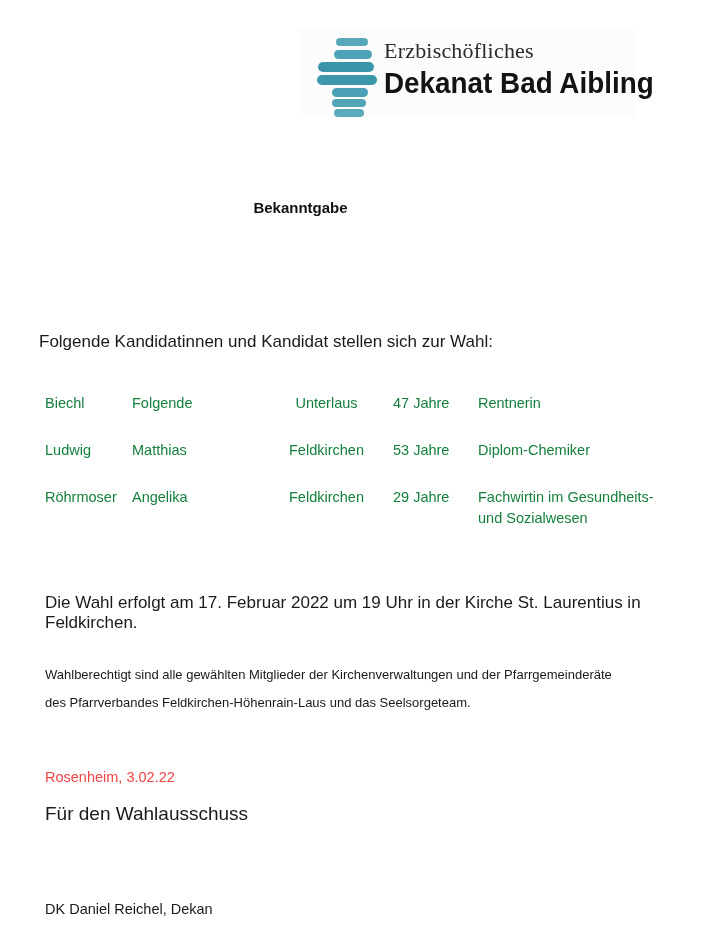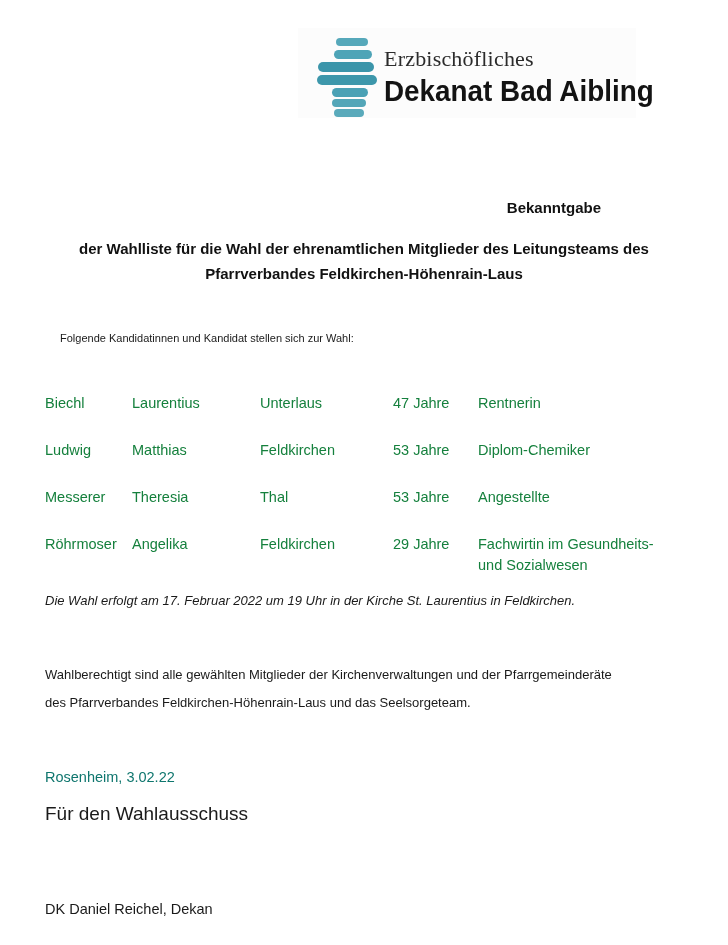--- a/index.html
+++ b/index.html
@@ -59,63 +59,62 @@
     top: 10px;
   }
   .logo-line-top {
     font-family: "Liberation Serif", serif;
     font-size: 22px;
     font-weight: 400;
     color: #2b2b2b;
     letter-spacing: 0.2px;
     line-height: 26px;
     white-space: nowrap;
-    margin-top: 8px;
   }
   .logo-line-bottom {
     font-family: "Liberation Sans", sans-serif;
     font-size: 29px;
     font-weight: bold;
     color: #131313;
     line-height: 34px;
     margin-top: 2px;
     transform: scaleX(0.96);
     transform-origin: left center;
     white-space: nowrap;
   }
 
   
   .doc-title {
     position: absolute;
     left: 0;
     top: 199px;
     width: 601px;
-    text-align: right;
+    text-align: center;
     font-size: 15px;
     font-weight: bold;
     color: #111111;
   }
   .doc-subtitle {
     position: absolute;
     left: 24px;
     top: 236px;
     width: 680px;
     text-align: center;
     font-size: 15px;
     font-weight: bold;
     color: #111111;
     line-height: 25px;
   }
 
   
   .intro {
     position: absolute;
-    left: 60px;
+    left: 39px;
     top: 332px;
-    font-size: 11px;
+    font-size: 17px;
     color: #1a1a1a;
   }
 
   
   .candidates {
     position: absolute;
     left: 45px;
     top: 393px;
     width: 660px;
     border-collapse: collapse;
@@ -124,51 +123,50 @@
     font-size: 14.5px;
     color: #15803d;
     vertical-align: top;
     padding: 0 0 26px 0;
     line-height: 21px;
     white-space: pre-line;
   }
   .candidates tr:last-child td { padding-bottom: 0; margin-top: 34px; }
   .col-last   { width: 87px; }
   .col-first  { width: 128px; }
-  .col-place  { width: 133px; }
+  .col-place  { width: 133px; text-align: center; }
   .col-age    { width: 85px; }
   .col-job    { width: auto; }
 
   
   .para-election {
     position: absolute;
     left: 45px;
     top: 593px;
     width: 665px;
-    font-size: 13px;
-    color: #1a1a1a;
-    font-style: italic;
+    font-size: 17px;
+    color: #1a1a1a;
   }
   .para-voters {
     position: absolute;
     left: 45px;
     top: 661px;
     width: 580px;
     font-size: 13px;
     color: #1a1a1a;
     line-height: 28px;
   }
 
   
   .sig-place {
     position: absolute;
     left: 45px;
     top: 769px;
     font-size: 14.5px;
-    color: #0f766e;
+    color: #ef4444;
   }
   .sig-committee {
     position: absolute;
     left: 45px;
     top: 803px;
     font-size: 19px;
     color: #1a1a1a;
   }
   .sig-name {
     position: absolute;
@@ -193,48 +191,40 @@
       <span class="logo-bar b6"></span>
       <span class="logo-bar b7"></span>
     </div>
     <div class="logo-text">
       <div class="logo-line-top">Erzbischöfliches</div>
       <div class="logo-line-bottom">Dekanat Bad Aibling</div>
     </div>
   </div>
 
   <div class="doc-title">Bekanntgabe</div>
-  <div class="doc-subtitle">der Wahlliste für die Wahl der ehrenamtlichen Mitglieder des Leitungsteams des Pfarrverbandes Feldkirchen-Höhenrain-Laus</div>
 
   <div class="intro">Folgende Kandidatinnen und Kandidat stellen sich zur Wahl:</div>
 
   <table class="candidates">
     <tbody>
       <tr>
         <td class="col-last">Biechl</td>
-        <td class="col-first">Laurentius</td>
+        <td class="col-first">Folgende</td>
         <td class="col-place">Unterlaus</td>
         <td class="col-age">47 Jahre</td>
         <td class="col-job">Rentnerin</td>
       </tr>
       <tr>
         <td class="col-last">Ludwig</td>
         <td class="col-first">Matthias</td>
         <td class="col-place">Feldkirchen</td>
         <td class="col-age">53 Jahre</td>
         <td class="col-job">Diplom-Chemiker</td>
       </tr>
       <tr>
-        <td class="col-last">Messerer</td>
-        <td class="col-first">Theresia</td>
-        <td class="col-place">Thal</td>
-        <td class="col-age">53 Jahre</td>
-        <td class="col-job">Angestellte</td>
-      </tr>
-      <tr>
         <td class="col-last">Röhrmoser</td>
         <td class="col-first">Angelika</td>
         <td class="col-place">Feldkirchen</td>
         <td class="col-age">29 Jahre</td>
         <td class="col-job">Fachwirtin im Gesundheits-
 und Sozialwesen</td>
       </tr>
     </tbody>
   </table>
 

